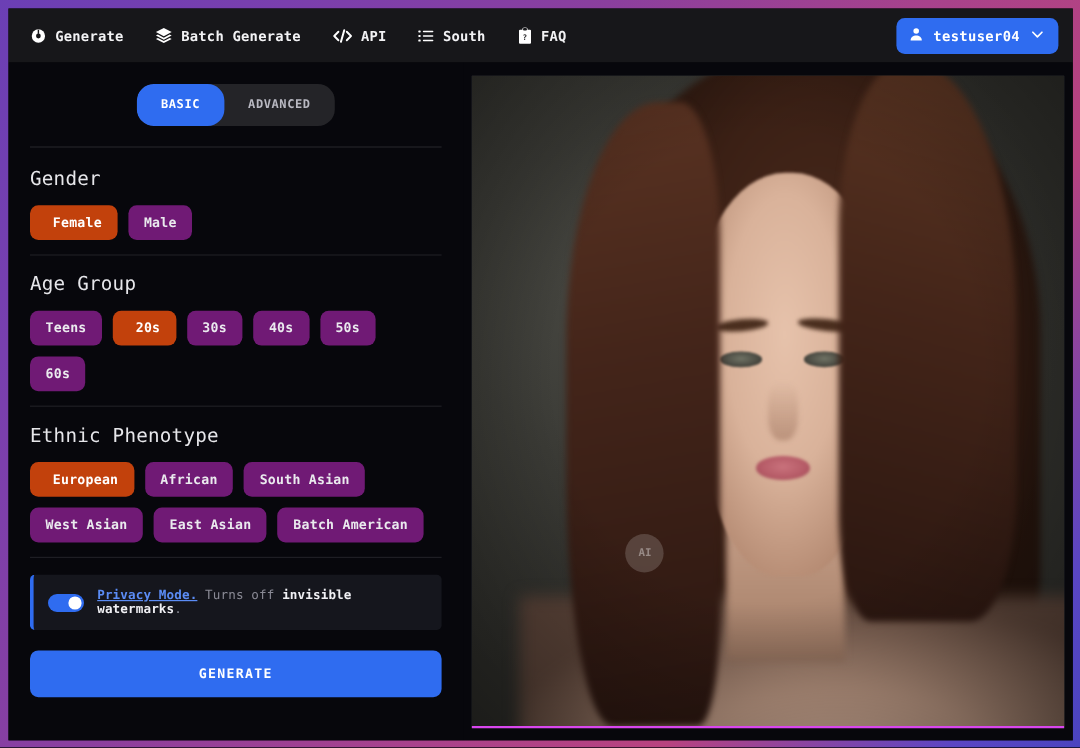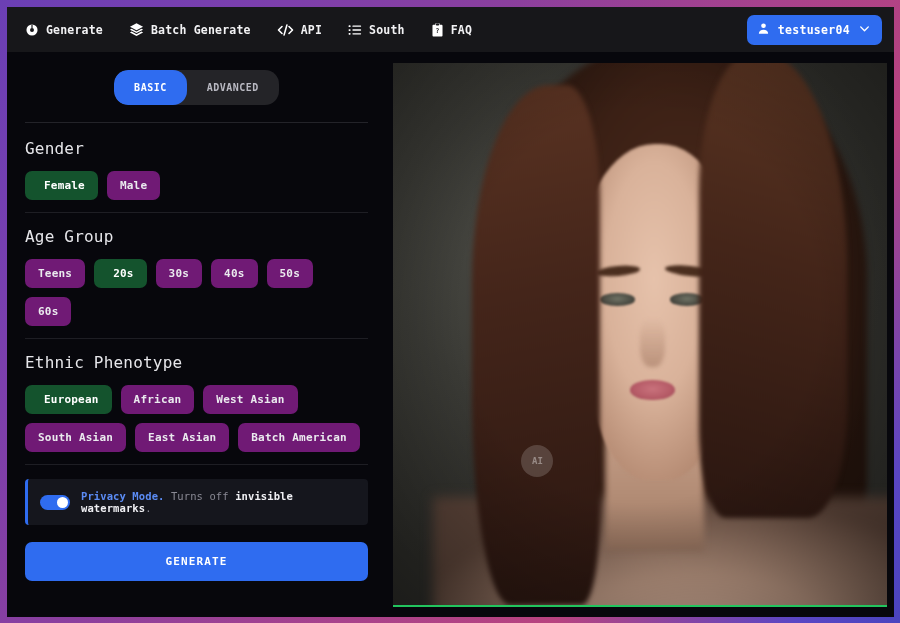--- a/index.html
+++ b/index.html
@@ -115,21 +115,21 @@
     border: none;
     border-radius: 7px;
     padding: 8px 13px;
     font-size: 11px;
     font-weight: bold;
     font-family: inherit;
     cursor: pointer;
     letter-spacing: 0.2px;
     white-space: nowrap;
   }
-  .chip.selected { background: #14532d; color: #ffffff; padding-left: 19px; }
+  .chip.selected { background: #c2410c; color: #ffffff; padding-left: 19px; }
 
   .sep { height: 1px; background: #1e1e24; margin: 12px 0 14px 0; }
 
   
   #privacy-banner {
     display: flex; align-items: center; gap: 11px;
     background: #15161d;
     border-left: 3px solid #2f6cf0;
     border-radius: 4px;
     padding: 11px 12px;
@@ -142,21 +142,21 @@
     position: relative;
     flex: 0 0 30px;
     cursor: pointer;
   }
   .toggle .knob {
     position: absolute; top: 2px; right: 2px;
     width: 11px; height: 11px; border-radius: 50%;
     background: #ffffff;
   }
   .privacy-text { font-size: 10.5px; letter-spacing: 0.1px; }
-  .privacy-text .k { color: #5b8cf5; font-weight: bold; }
+  .privacy-text .k { color: #5b8cf5; font-weight: bold; text-decoration: underline; }
   .privacy-text .m { color: #8a8a95; }
   .privacy-text .h { color: #f0f0f4; font-weight: bold; }
 
   #generate-button {
     display: block; width: 100%;
     background: #2f6cf0;
     color: #ffffff;
     border: none;
     border-radius: 7px;
     padding: 13px 0;
@@ -182,21 +182,21 @@
     flex-direction: column;
     background: #0d0f1a;
     overflow: hidden;
     min-height: 0;
   }
   #image-stage {
     flex: 1;
     position: relative;
     overflow: hidden;
     background: #3a3a36;
-    border-bottom: 2px solid #22c55e;
+    border-bottom: 2px solid #d946ef;
     min-height: 0;
   }
   
   #portrait { position: absolute; inset: 0; }
   .p-bg {
     position: absolute; inset: 0;
     background:
       radial-gradient(ellipse 70% 60% at 30% 35%, #4a4a44 0%, #3b3b36 45%, #2e2e2a 100%);
   }
   .p-shoulder {
@@ -411,22 +411,22 @@
         </div>
       </div>
 
       <div class="sep"></div>
 
       <div class="section">
         <div class="section-title">Ethnic Phenotype</div>
         <div class="chip-row">
           <button class="chip selected">European</button>
           <button class="chip">African</button>
+          <button class="chip">South Asian</button>
           <button class="chip">West Asian</button>
-          <button class="chip">South Asian</button>
           <button class="chip">East Asian</button>
           <button class="chip">Batch American</button>
         </div>
       </div>
 
       <div class="sep"></div>
 
       <div id="privacy-banner">
         <div class="toggle">
           <div class="knob"></div>

